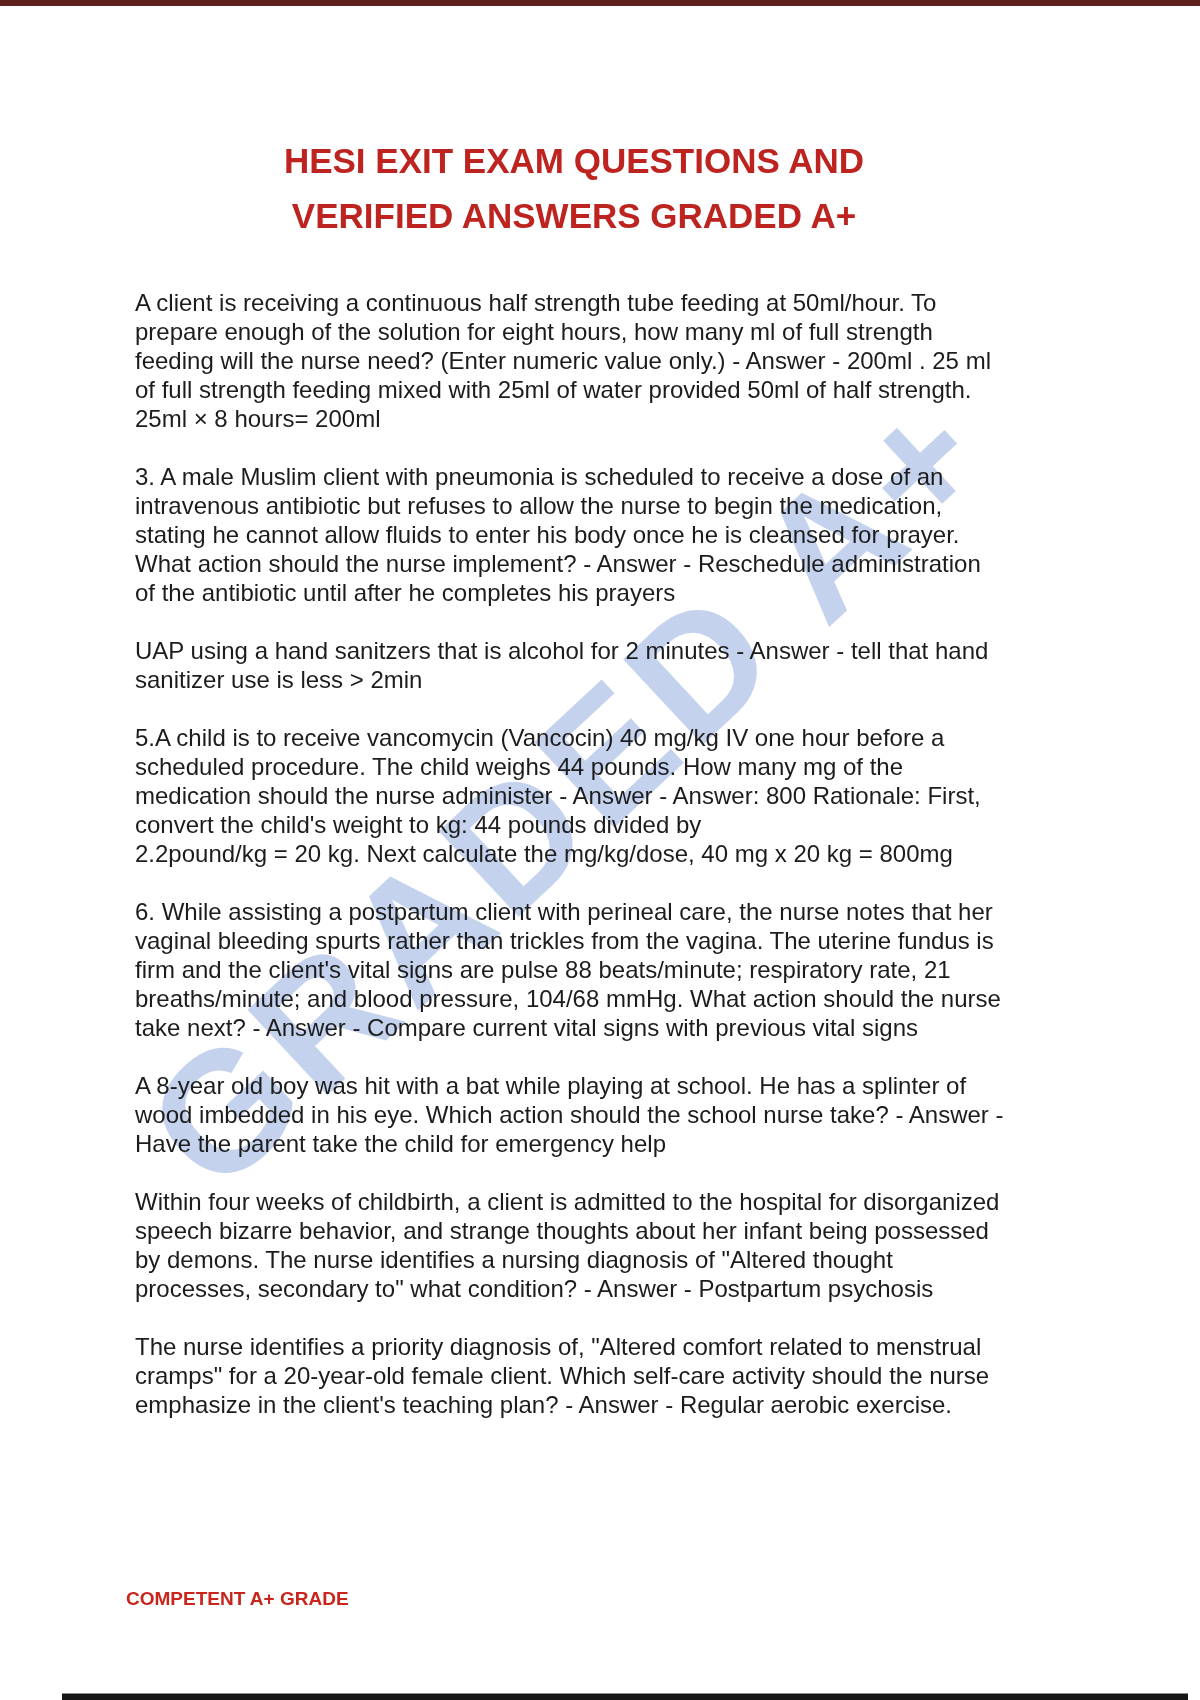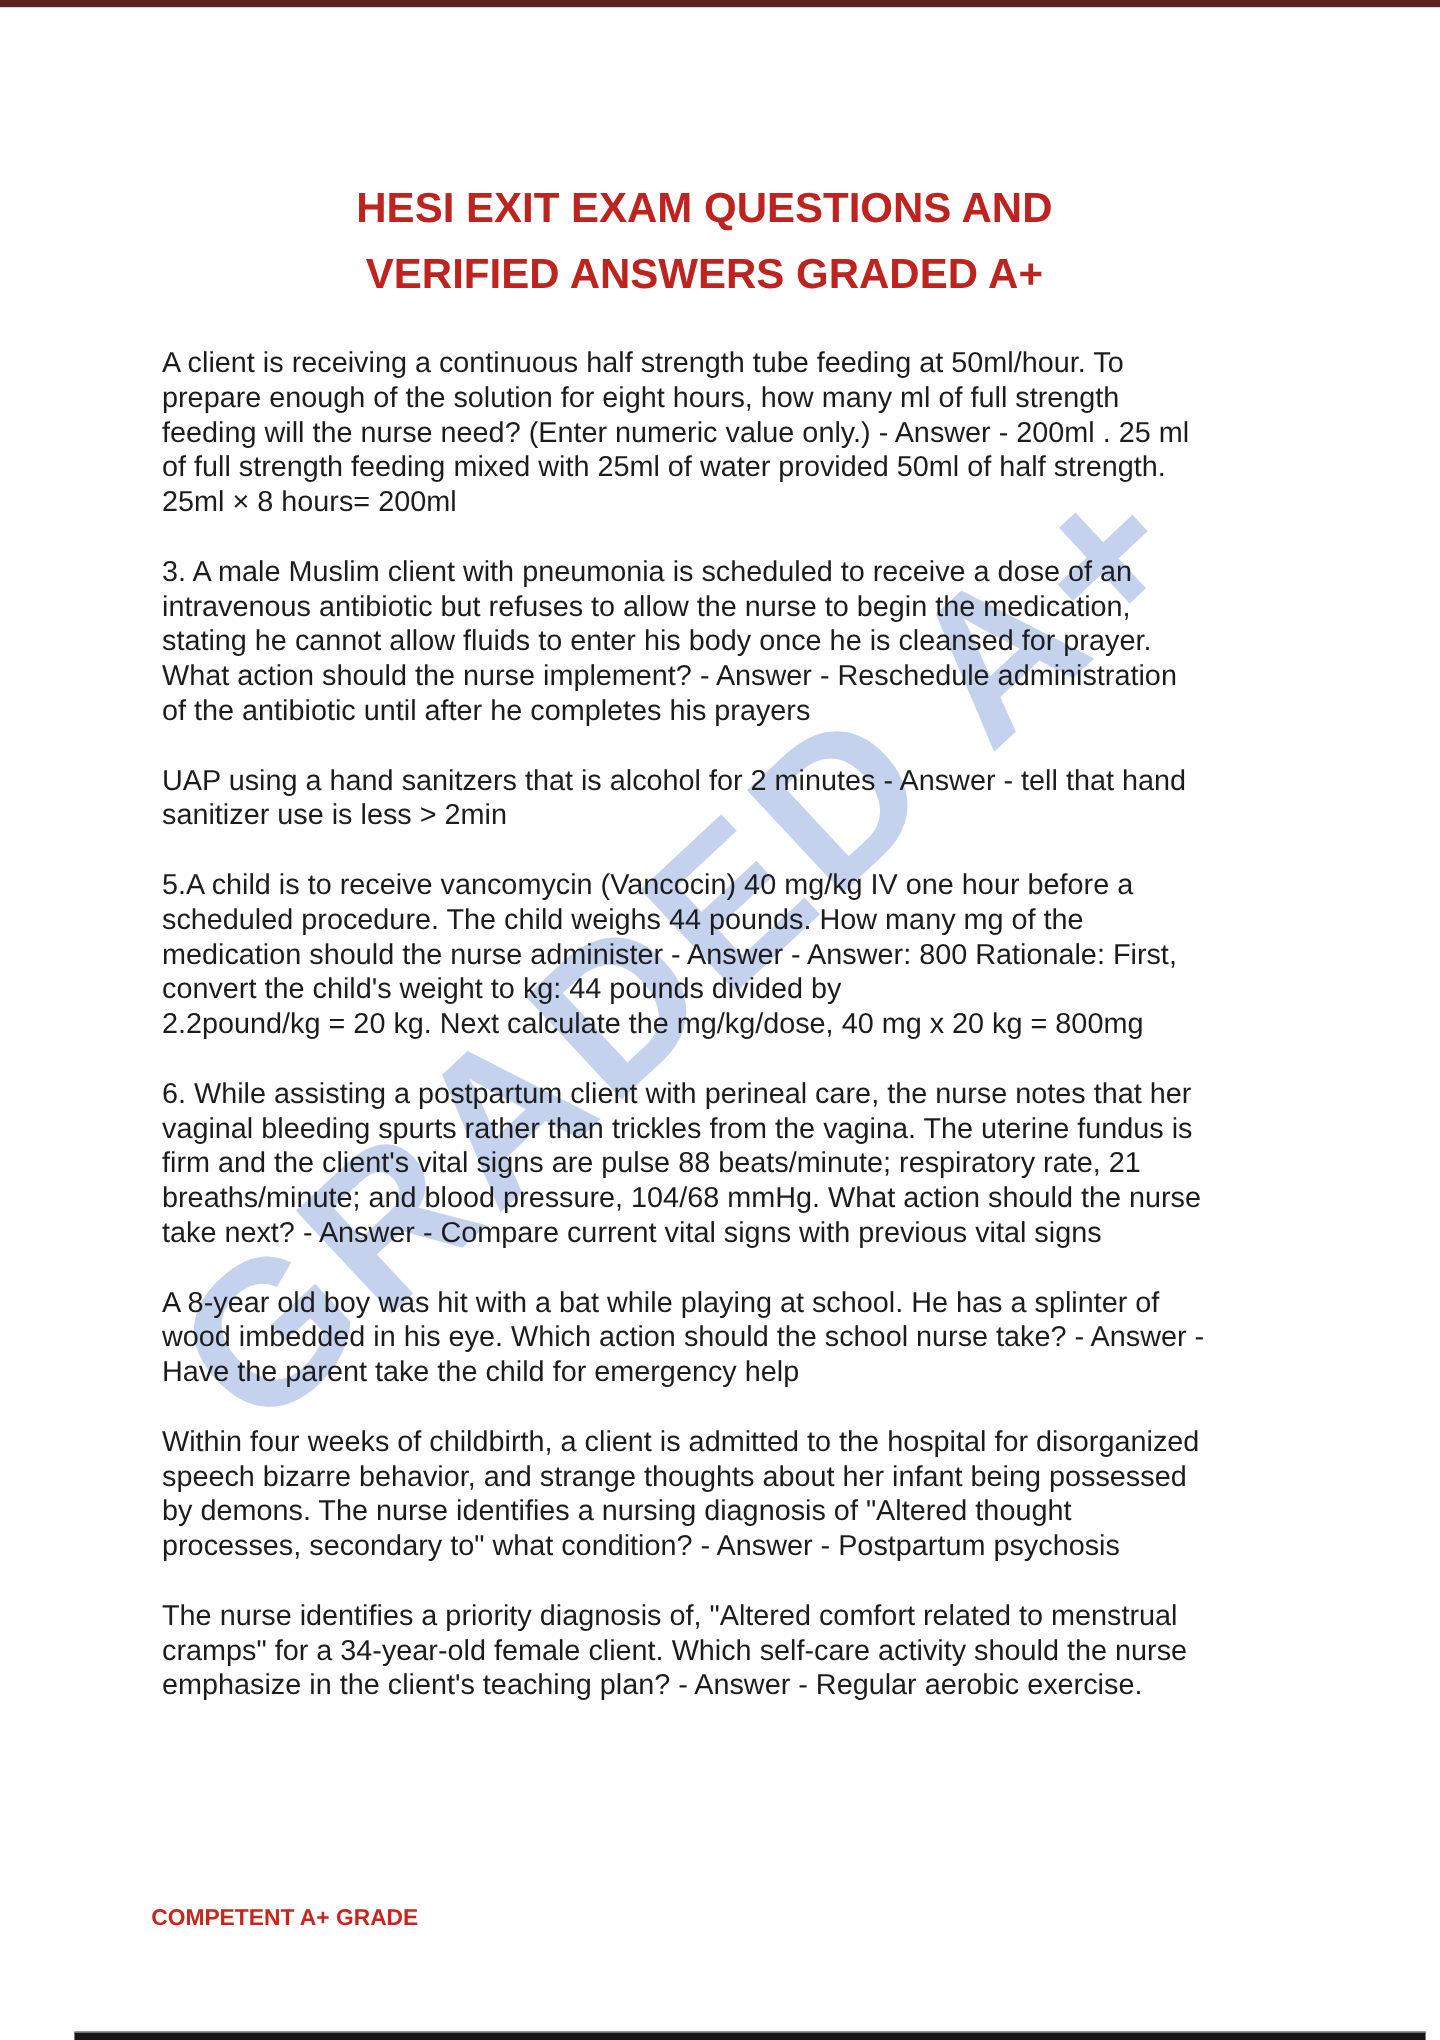--- a/index.html
+++ b/index.html
@@ -35,21 +35,21 @@
     color: var(--watermark-blue, #b6c8ea);
     opacity: 0.8;
     z-index: 0;
     user-select: none;
   }
   .title {
     position: absolute;
     top: 130px;
     left: 135px;
     width: 872px;
-    margin: 16px;
+    margin: 3px;
     text-align: center;
     color: var(--title-red, #bd2420);
     font-size: 35px;
     line-height: 55px;
     font-weight: bold;
     z-index: 1;
   }
   .title-line { display: block; }
   .content {
     position: absolute;
@@ -101,19 +101,19 @@
 
   <div class="content">
     <p class="para">A client is receiving a continuous half strength tube feeding at 50ml/hour. To prepare enough of the solution for eight hours, how many ml of full strength feeding will the nurse need? (Enter numeric value only.) - Answer - 200ml . 25 ml of full strength feeding mixed with 25ml of water provided 50ml of half strength. 25ml × 8 hours= 200ml</p>
     <p class="para">3. A male Muslim client with pneumonia is scheduled to receive a dose of an intravenous antibiotic but refuses to allow the nurse to begin the medication, stating he cannot allow fluids to enter his body once he is cleansed for prayer. What action should the nurse implement? - Answer - Reschedule administration of the antibiotic until after he completes his prayers</p>
     <p class="para">UAP using a hand sanitzers that is alcohol for 2 minutes - Answer - tell that hand sanitizer use is less &gt; 2min</p>
     <p class="para">5.A child is to receive vancomycin (Vancocin) 40 mg/kg IV one hour before a scheduled procedure. The child weighs 44 pounds. How many mg of the medication should the nurse administer - Answer - Answer: 800 Rationale: First, convert the child's weight to kg: 44 pounds divided by
 2.2pound/kg = 20 kg. Next calculate the mg/kg/dose, 40 mg x 20 kg = 800mg</p>
     <p class="para">6. While assisting a postpartum client with perineal care, the nurse notes that her vaginal bleeding spurts rather than trickles from the vagina. The uterine fundus is firm and the client's vital signs are pulse 88 beats/minute; respiratory rate, 21 breaths/minute; and blood pressure, 104/68 mmHg. What action should the nurse take next? - Answer - Compare current vital signs with previous vital signs</p>
     <p class="para">A 8-year old boy was hit with a bat while playing at school. He has a splinter of wood imbedded in his eye. Which action should the school nurse take? - Answer - Have the parent take the child for emergency help</p>
     <p class="para">Within four weeks of childbirth, a client is admitted to the hospital for disorganized speech bizarre behavior, and strange thoughts about her infant being possessed by demons. The nurse identifies a nursing diagnosis of "Altered thought processes, secondary to" what condition? - Answer - Postpartum psychosis</p>
-    <p class="para">The nurse identifies a priority diagnosis of, "Altered comfort related to menstrual cramps" for a 34-year-old female client. Which self-care activity should the nurse emphasize in the client's teaching plan? - Answer - Regular aerobic exercise.</p>
+    <p class="para">The nurse identifies a priority diagnosis of, "Altered comfort related to menstrual cramps" for a 20-year-old female client. Which self-care activity should the nurse emphasize in the client's teaching plan? - Answer - Regular aerobic exercise.</p>
   </div>
 
   <div class="footer">COMPETENT A+ GRADE</div>
 
   <div class="bottom-bar"></div>
 </div>
 
 </body></html>

